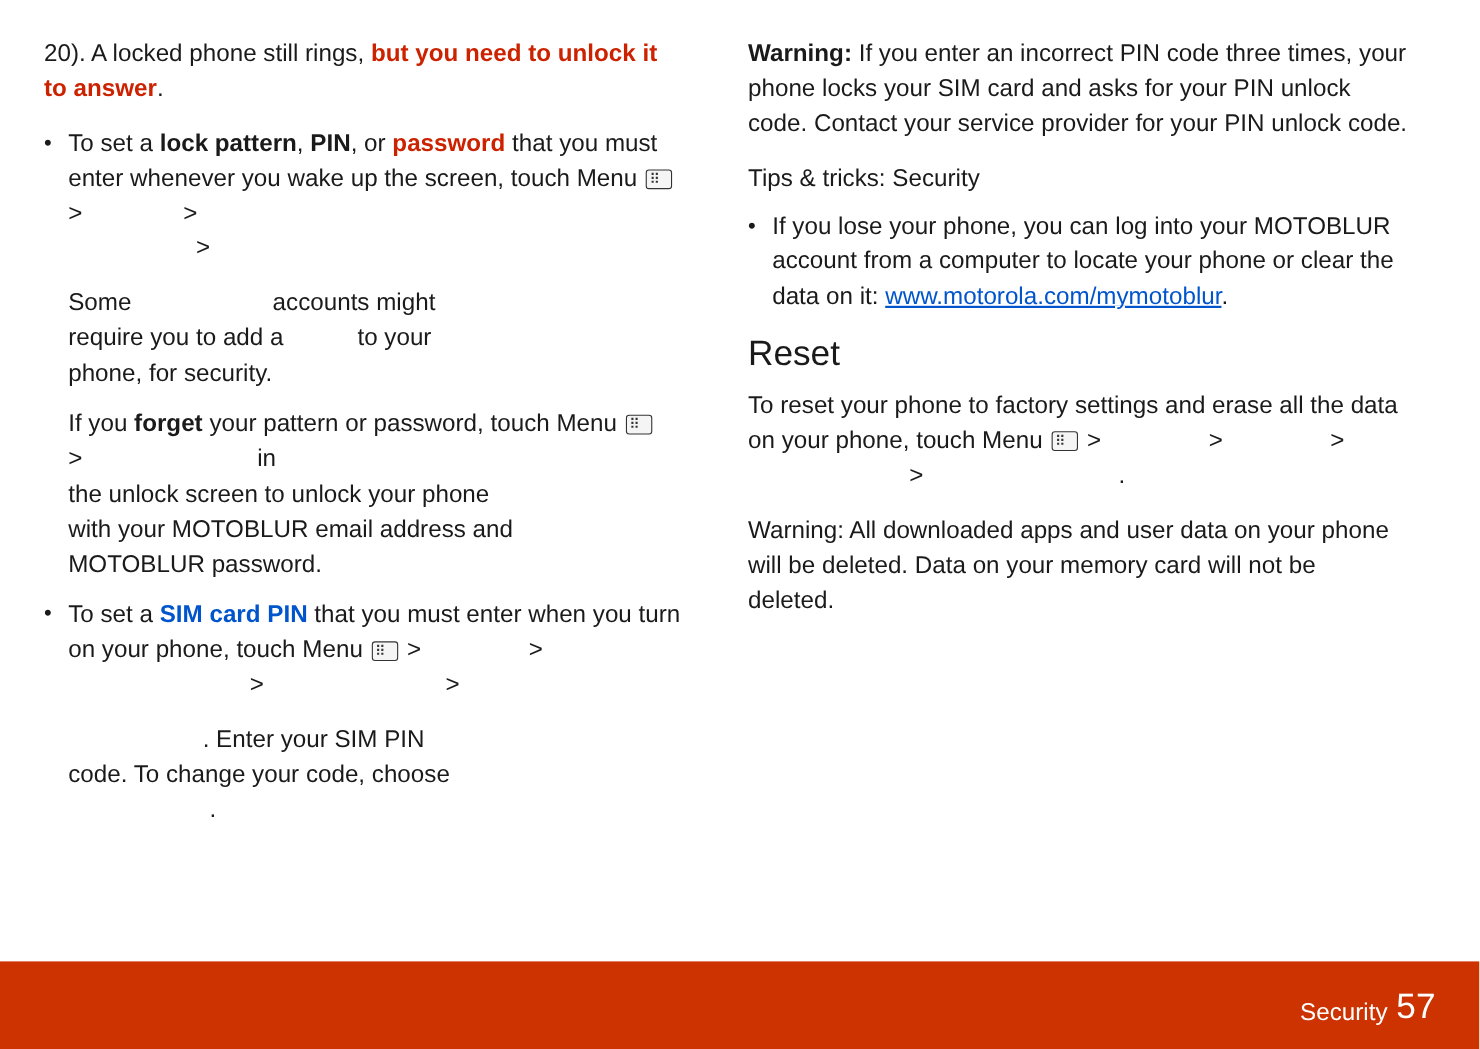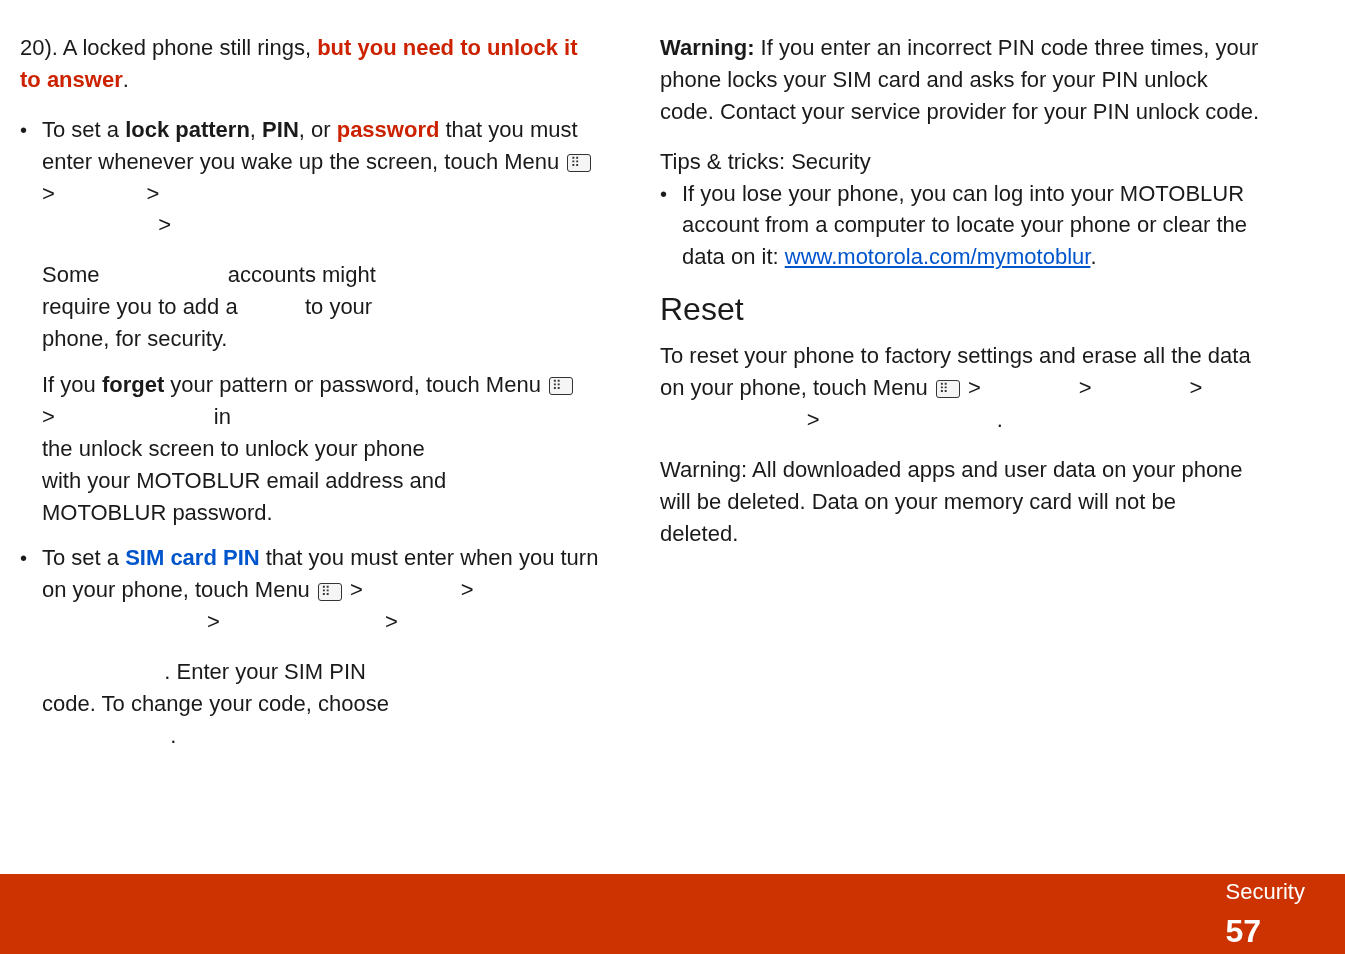--- a/index.html
+++ b/index.html
@@ -11,21 +11,21 @@
       font-family: 'Arial', sans-serif;
       font-size: 22px;
       color: #1a1a1a;
       overflow: hidden;
       position: relative;
     }
 
     .page-content {
       display: flex;
       flex-direction: row;
-      padding: 32px 40px 80px 20px;
+      padding: 32px 40px 80px 40px;
       gap: 40px;
       height: 874px;
     }
 
     .left-column {
       flex: 1;
       max-width: 580px;
     }
 
     .right-column {
@@ -118,21 +118,21 @@
     }
 
     .link-text {
       color: #0055cc;
       text-decoration: underline;
     }
 
     .tips-tricks-heading {
       font-size: 22px;
       color: #1a1a1a;
-      margin-bottom: 0;
+      margin-bottom: 12px;
       line-height: 1.45;
     }
 
     
     .footer-bar {
       position: absolute;
       bottom: 0;
       left: 0;
       right: 0;
       height: 80px;
@@ -140,28 +140,27 @@
       display: flex;
       align-items: center;
       justify-content: flex-end;
       padding: 0 40px;
     }
 
     .footer-text {
       color: #ffffff;
       font-size: 22px;
       display: flex;
-      align-items: flex-start;
+      align-items: flex-end;
       gap: 8px;
-      flex-direction: column;
     }
 
     .footer-page-num {
       font-size: 32px;
-      font-weight: bold;
+      font-weight: normal;
       color: #ffffff;
     }
 
     .gt {
       font-size: 22px;
     }
   </style>
 </head>
 <body>
 

